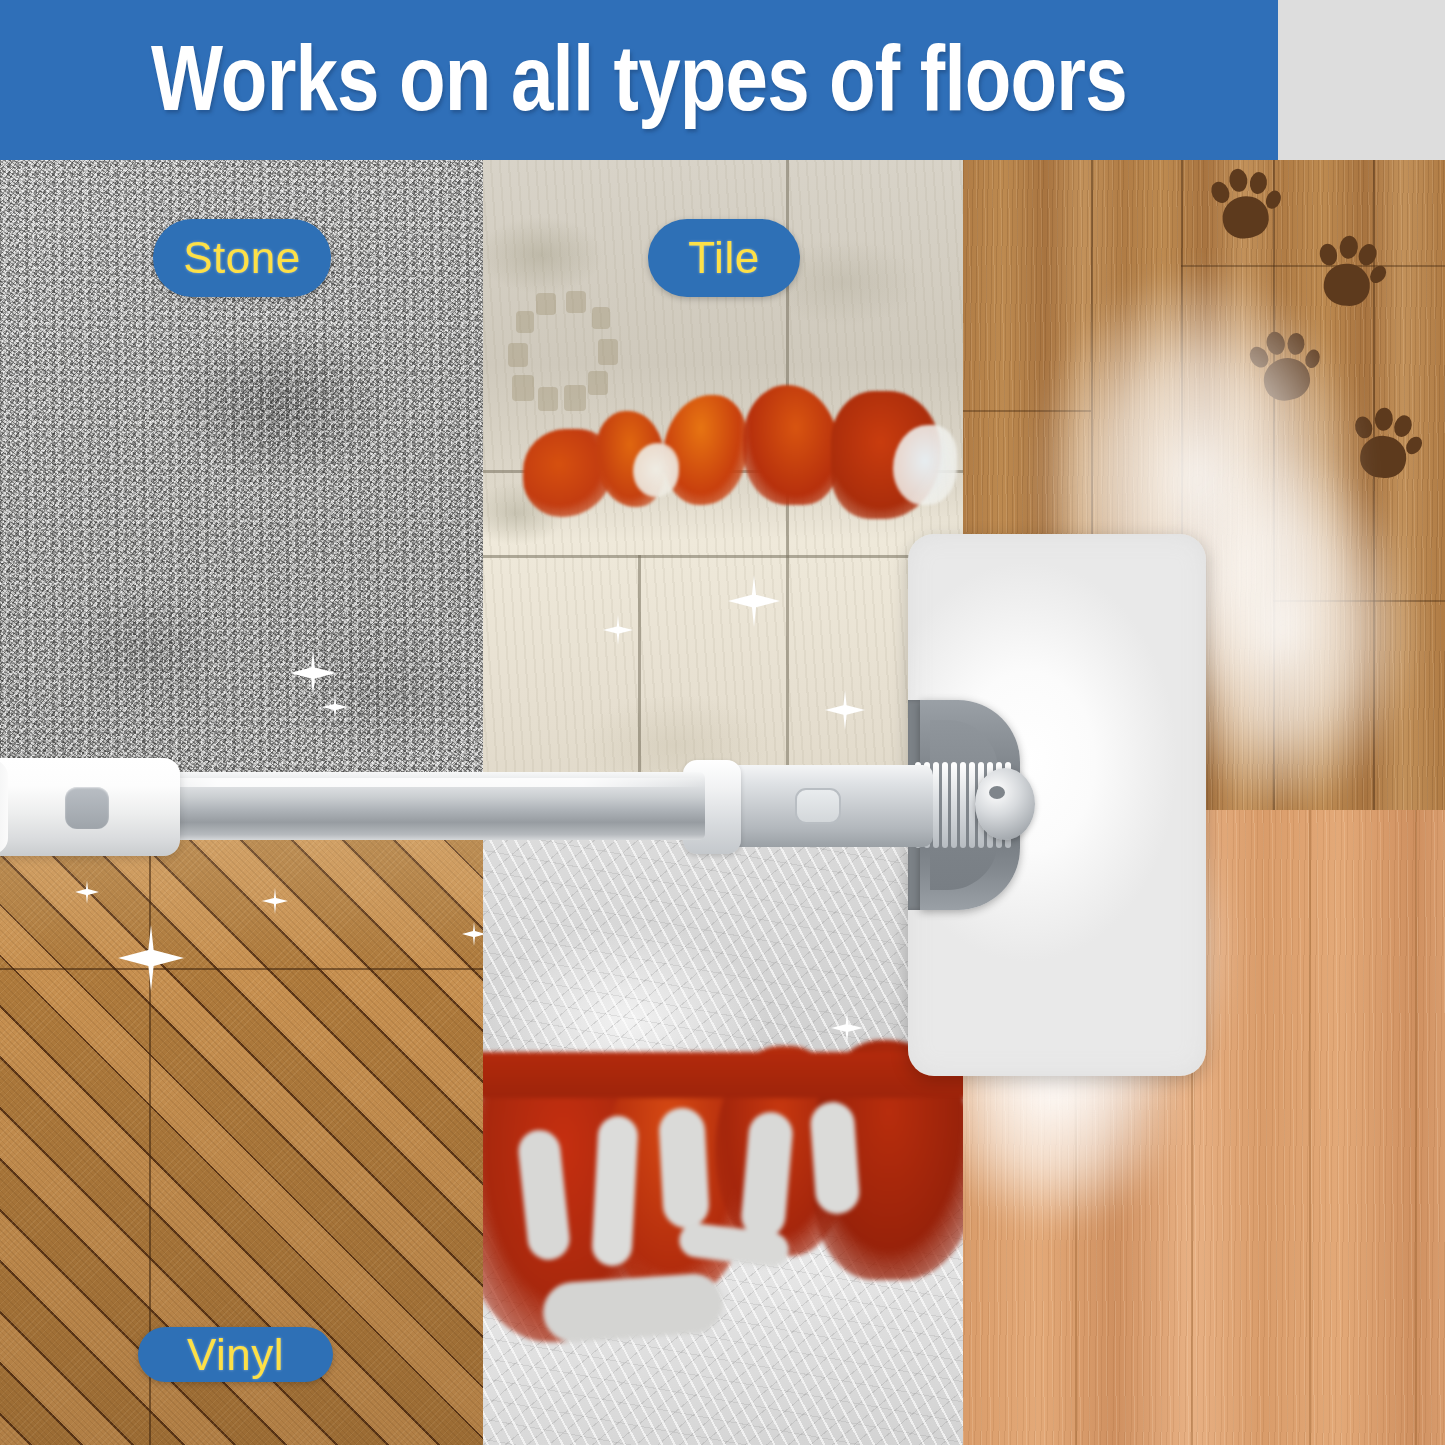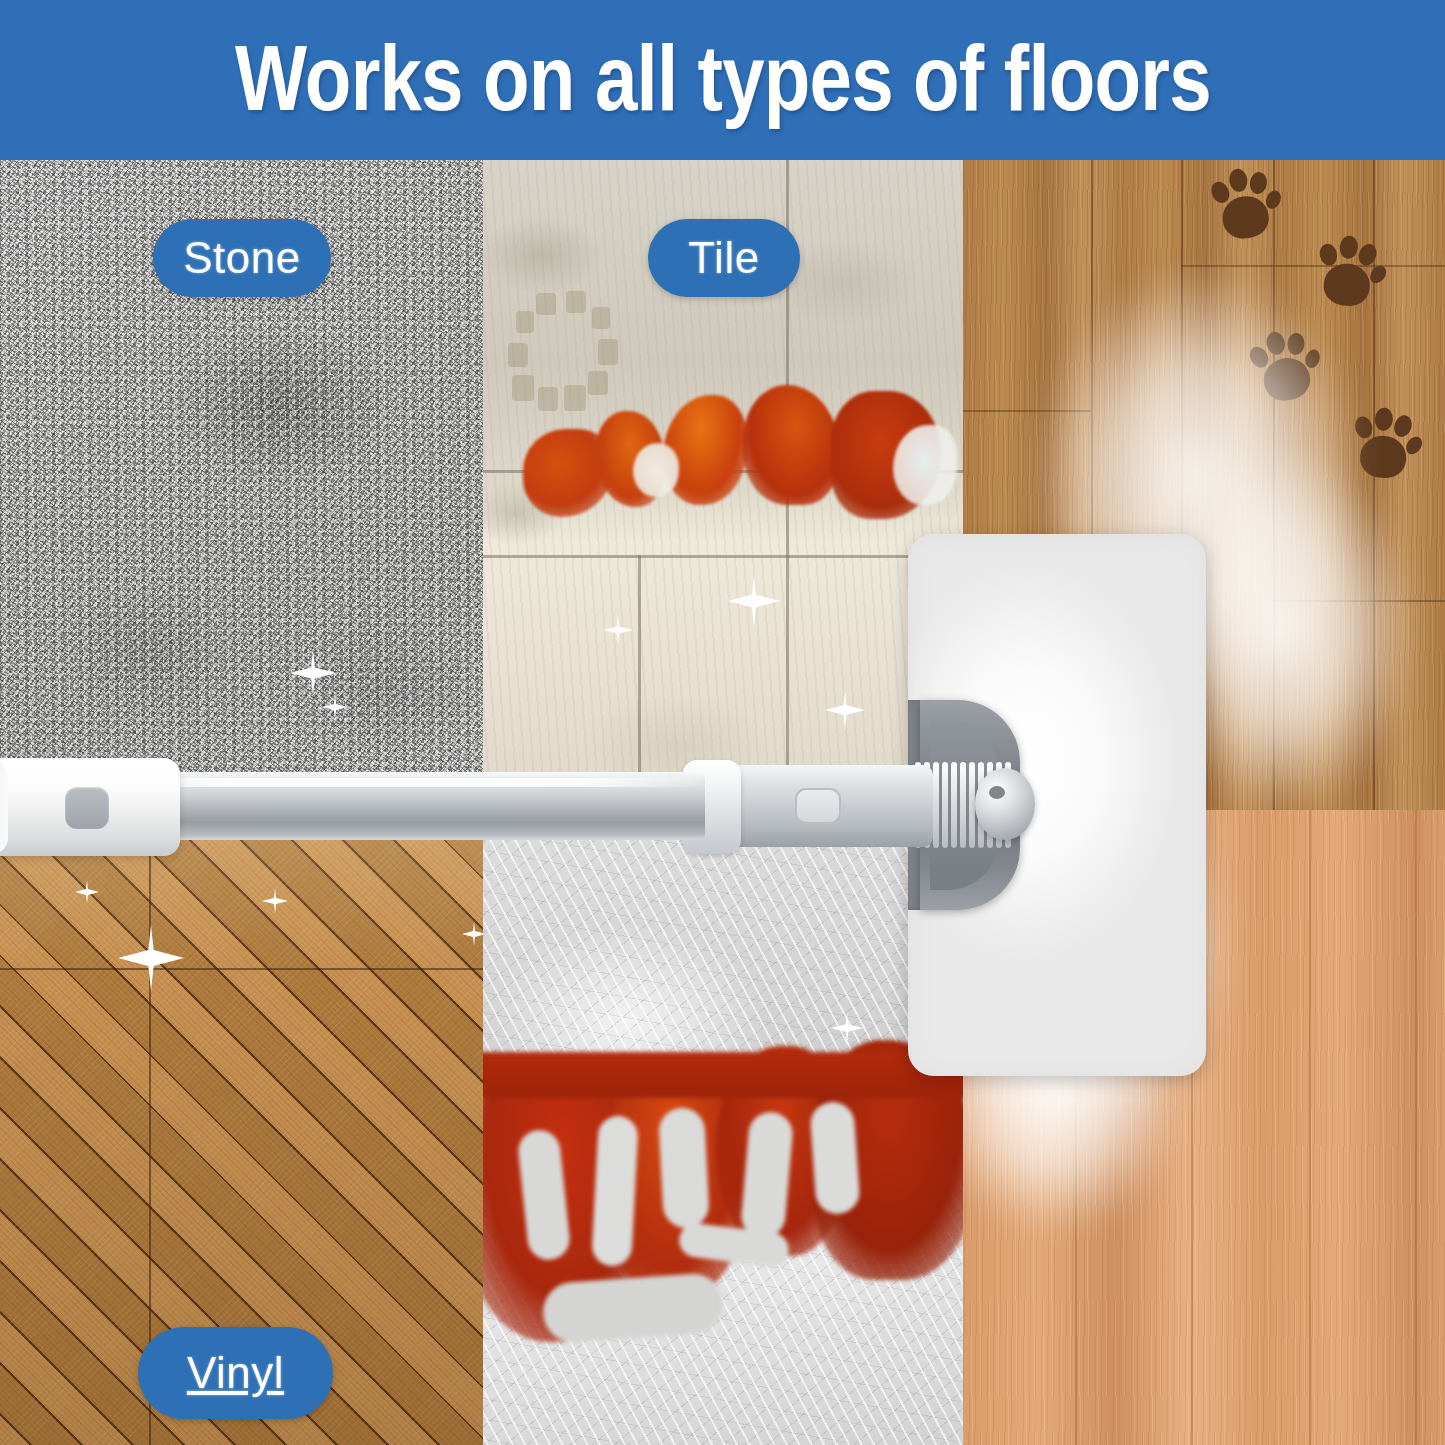--- a/index.html
+++ b/index.html
@@ -6,21 +6,21 @@
   html,body { background:#fff; }
   body {
     width:1445px; height:1445px;
     font-family:"Liberation Sans", sans-serif;
     overflow:hidden;
   }
   #stage { position:relative; width:1445px; height:1445px; overflow:hidden; background:#ddd; }
 
   
   .header {
-    position:absolute; left:0; top:0; width:1445px; height:160px;
+    position:absolute; left:0; top:0; width:1278px; height:160px;
     background:#2f6fb8;
     display:flex; align-items:center; justify-content:center;
     z-index:60;
   }
   .header-title {
     color:#ffffff;
     font-size:93px;
     font-weight:bold;
     letter-spacing:-1px;
     transform:scaleX(0.82);
@@ -196,21 +196,21 @@
     transform:translate(-50%,-50%);
     filter:drop-shadow(0 0 5px rgba(255,255,255,0.95));
   }
   .spark::before { width:100%; height:10%; clip-path:polygon(0 50%,46% 38%,50% 0,54% 38%,100% 50%,54% 62%,50% 100%,46% 62%); height:100%; }
   .spark::after { width:100%; height:100%; clip-path:polygon(0 50%,46% 38%,50% 0,54% 38%,100% 50%,54% 62%,50% 100%,46% 62%); transform:translate(-50%,-50%) rotate(90deg) scale(.45); }
 
   
   .pill {
     position:absolute;
     background:#2e70b6;
-    color:#ffffff;
+    color:#fde047;
     border-radius:999px;
     display:flex; align-items:center; justify-content:center;
     font-size:44px;
     letter-spacing:.5px;
     z-index:50;
     box-shadow:0 2px 6px rgba(0,0,0,0.22);
     font-weight:400;
     text-shadow:0 0 3px rgba(255,255,255,0.45);
     white-space:nowrap;
   }
@@ -476,15 +476,15 @@
     <div class="pole-white-cap"></div>
     <div class="pole-btn1"></div>
   </div>
 
   <div class="header">
     <div class="header-title">Works on all types of floors</div>
   </div>
 
   <div class="pill" style="left:153px; top:219px; width:178px; height:78px;">Stone</div>
   <div class="pill" style="left:648px; top:219px; width:152px; height:78px;">Tile</div>
-  <div class="pill" style="left:138px; top:1327px;width:195px; height:92px;text-decoration:underline;">Vinyl</div>
+  <div class="pill" style="left:138px; top:1327px;width:195px; height:55px;">Vinyl</div>
 
 </div>
 
 </body></html>

